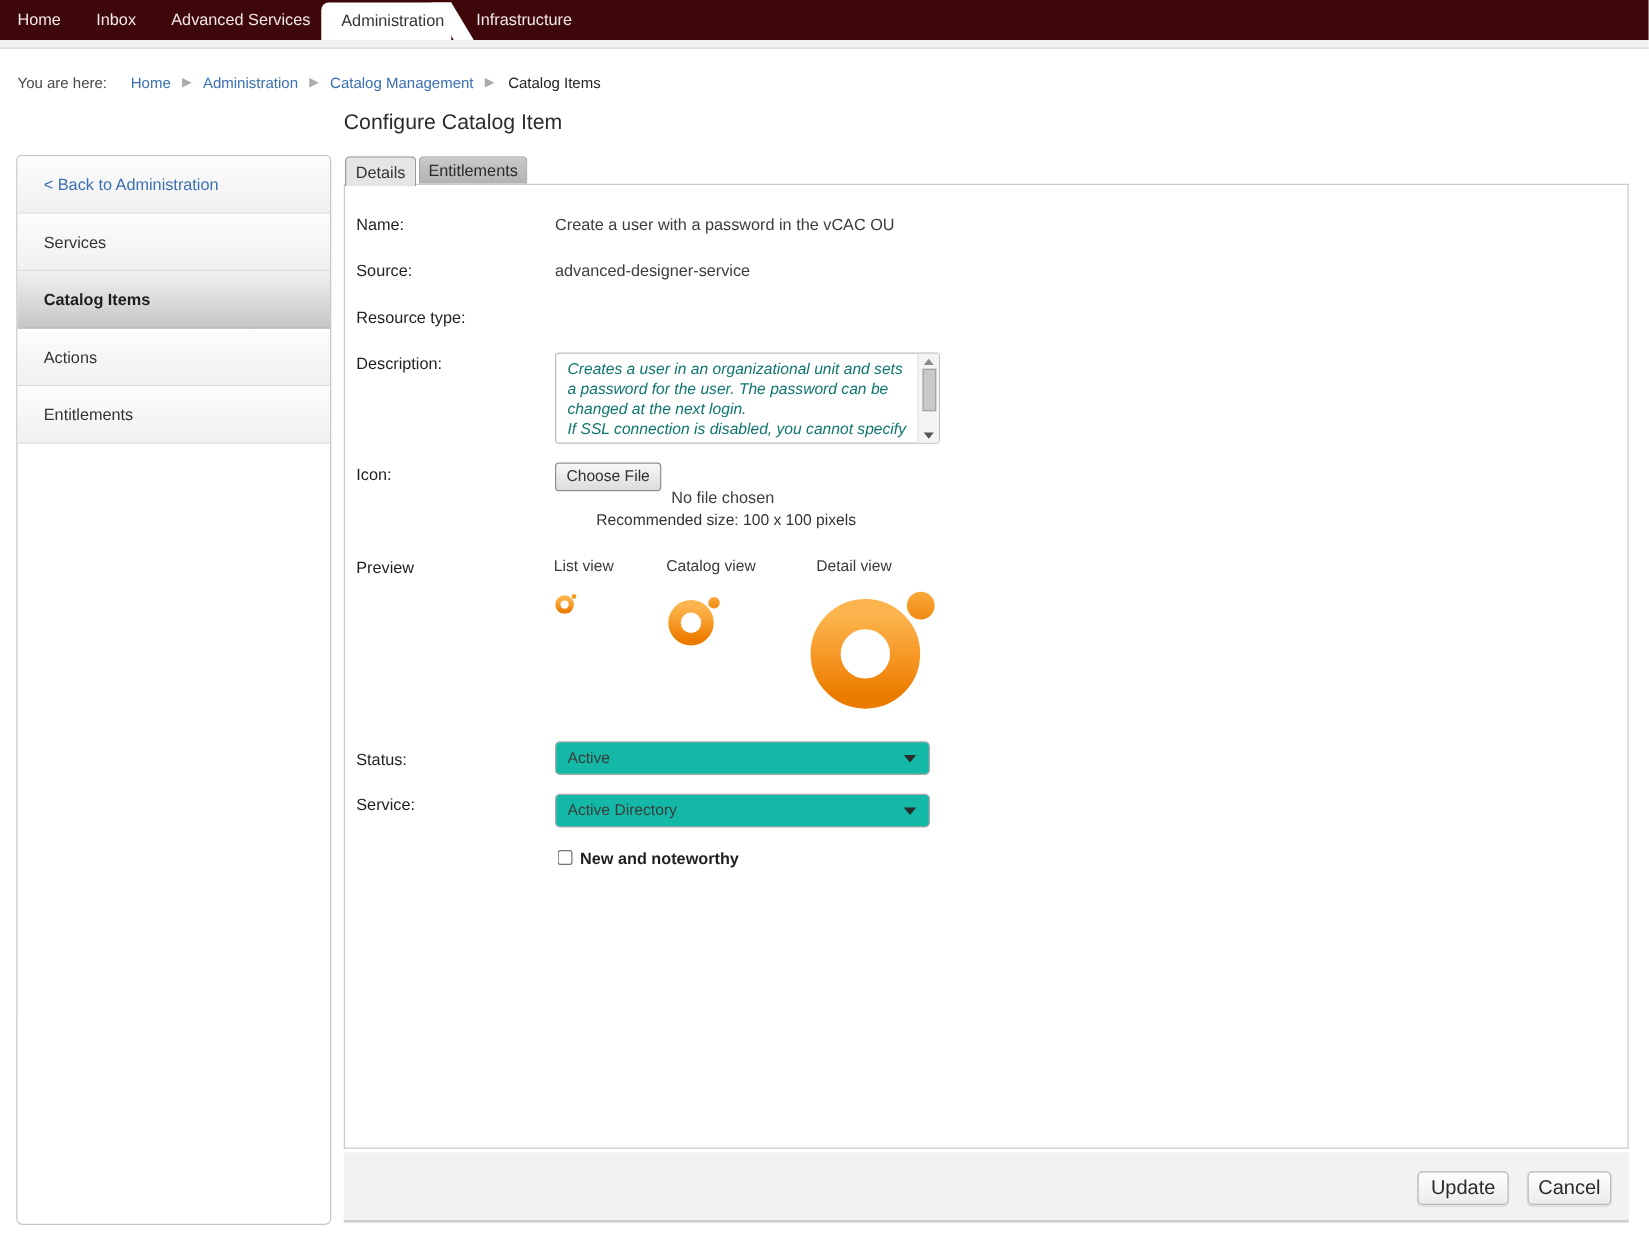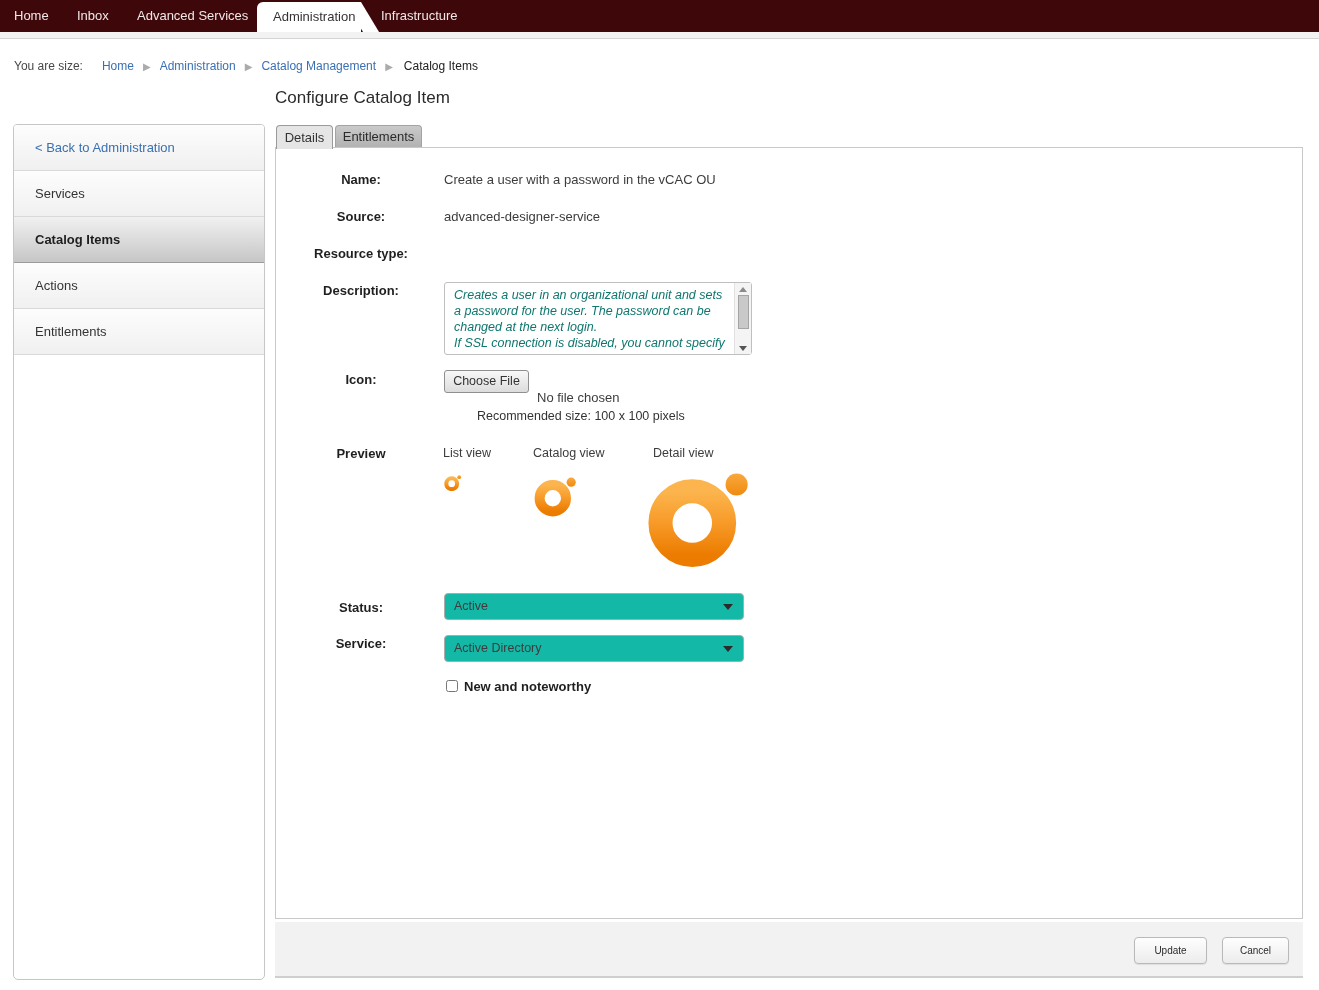--- a/index.html
+++ b/index.html
@@ -37,21 +37,21 @@
   
   .tab { position:absolute; top:125px; font-size:13px; text-align:center; border-radius:4px 4px 0 0; cursor:pointer; }
   #tab-details { left:276px; width:57px; height:24px; line-height:23px; background:#e5e5e5;
     border:1px solid #9A9A9A; border-bottom:none; z-index:3; color:#333; }
   #tab-entitlements { left:335px; width:87px; height:22px; line-height:22px;
     background:linear-gradient(#CACACA,#B2B2B2); border:1px solid #A3A3A3; border-bottom:none; color:#2B2B2B; z-index:2; }
   .panel { position:absolute; top:147px; left:275px; width:1028px; height:772px; background:#fff;
     border:1px solid #C9C9C9; z-index:1; }
 
   
-  .form-label { position:absolute; left:285px; width:152px; text-align:center; font-size:13px; font-weight:bold; color:#1F1F1F; z-index:2; }
+  .form-label { position:absolute; left:285px; width:152px; text-align:left; font-size:13px; font-weight:normal; color:#1F1F1F; z-index:2; }
   .form-value { position:absolute; left:444px; font-size:13px; color:#3C3C3C; z-index:2; }
   #lbl-name    { top:172px; } #val-name    { top:172px; }
   #lbl-source  { top:209px; } #val-source  { top:209px; }
   #lbl-restype { top:246px; }
   #lbl-desc    { top:283px; }
   #lbl-icon    { top:372px; }
   #lbl-preview { top:446px; }
   #lbl-status  { top:600px; } #lbl-service { top:636px; }
 
   .desc-box { position:absolute; left:444px; top:282px; width:308px; height:73px; border:1px solid #BFBFBF;
@@ -86,21 +86,21 @@
   .select-arrow { position:absolute; right:10px; top:10px; width:0; height:0;
     border-left:5px solid transparent; border-right:5px solid transparent; border-top:6px solid #2B2B2B; }
 
   #nn-checkbox { position:absolute; left:446px; top:680px; width:12px; height:12px; cursor:pointer; z-index:2; }
   #nn-label { position:absolute; left:464px; top:679px; font-size:13px; font-weight:bold; color:#1F1F1F; z-index:2; }
 
   
   .footer-bar { position:absolute; left:275px; top:922px; width:1028px; height:56px; background:#F2F2F2;
     border-bottom:2px solid #CFCFCF; z-index:1; }
   .btn { position:absolute; top:937px; height:27px; background:linear-gradient(#FEFEFE,#ECECEC);
-    border:1px solid #B9B9B9; border-radius:4px; font-size:10px; color:#2B2B2B; text-align:center;
+    border:1px solid #B9B9B9; border-radius:4px; font-size:16px; color:#2B2B2B; text-align:center;
     line-height:25px; cursor:pointer; box-shadow:0 1px 1px rgba(0,0,0,0.08); z-index:2; }
   #btn-update { left:1134px; width:73px; }
   #btn-cancel { left:1222px; width:67px; }
 </style>
 </head>
 <body>
 
 <svg width="0" height="0" style="position:absolute" aria-hidden="true">
   <defs>
     <linearGradient id="ringGrad" x1="0" y1="0" x2="0" y2="1">
@@ -120,21 +120,21 @@
   <span class="nav-item" id="nav-inbox">Inbox</span>
   <span class="nav-item" id="nav-adv">Advanced Services</span>
   <div class="nav-tab-active">
     <span class="nav-tab-label">Administration</span>
   </div>
   <span class="nav-item" id="nav-infra">Infrastructure</span>
 </div>
 <div class="nav-substrip"></div>
 
 <div class="breadcrumb">
-  <span class="crumb-prefix">You are size:</span>
+  <span class="crumb-prefix">You are here:</span>
   <span class="crumb-link">Home</span>
   <span class="crumb-sep">▶</span>
   <span class="crumb-link">Administration</span>
   <span class="crumb-sep">▶</span>
   <span class="crumb-link">Catalog Management</span>
   <span class="crumb-sep">▶</span>
   <span class="crumb-current">Catalog Items</span>
 </div>
 
 <div class="page-title">Configure Catalog Item</div>

